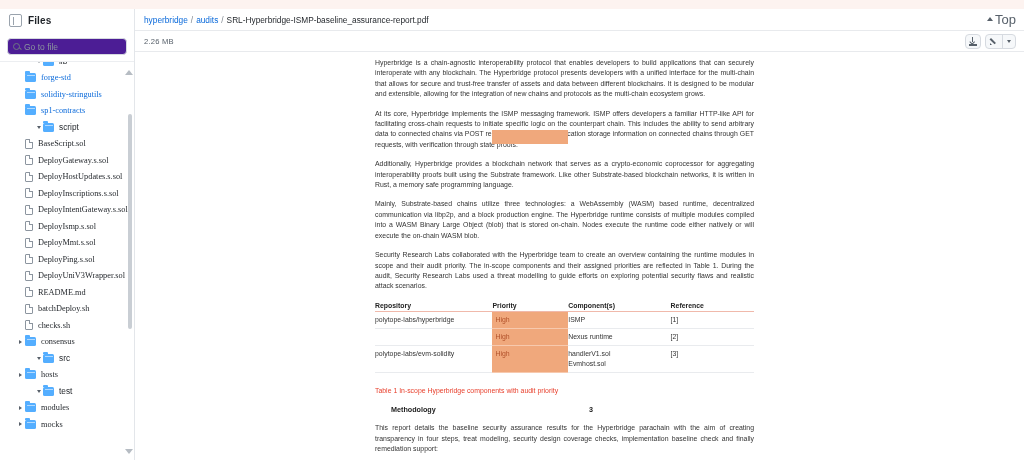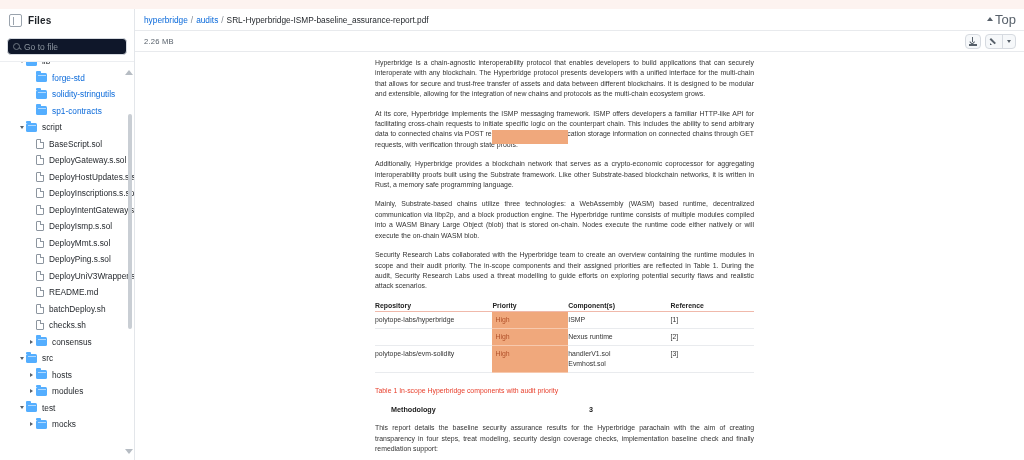--- a/index.html
+++ b/index.html
@@ -119,21 +119,21 @@
   .magnifier::after {
     content:""; position:absolute; right:-0.5px; bottom:-0.5px;
     width:3px; height:1.1px; background:#6e7781;
     transform: rotate(45deg); transform-origin: right bottom;
   }
   .goto-row { margin-top: 4px; }
   .goto-input {
     width: 100%; height: 17px;
     border: 1px solid #d6dae0;
     border-radius: 4px;
-    background:#0f172a;
+    background:#4c1d95;
     display:flex; align-items:center; gap:4px;
     padding: 0 5px;
   }
   .goto-text { font-size: 8.5px; color: #8b949e; }
 
   .tree-wrap {
     flex: 1 1 auto;
     position: relative;
     overflow: hidden;
     margin-top: 6px;
@@ -192,22 +192,22 @@
     margin-right: 5px;
   }
   .file::after {
     content:""; position:absolute; right:-1px; top:-1px;
     width:3px;height:3px;background:#fff;
     border-left:1px solid #8c959f;
     border-bottom:1px solid #8c959f;
   }
   .lbl-dark { color:#1f2328; }
   .lbl-link { color:#0969da; }
-  .ind1 { padding-left: 17px; }
-  .ind2 { padding-left: 27px; }
+  .ind1 { padding-left: 34px; }
+  .ind2 { padding-left: 16px; font-family: Liberation Serif, serif; }
 
   
   .sb-scroll {
     position:absolute; right:2px;
     width:4px; border-radius:3px;
     background:#c9ced4;
   }
   .sb-arrow-up, .sb-arrow-dn {
     position:absolute; right:1px;
     width:0;height:0;
@@ -519,33 +519,33 @@
             <span class="folder"></span>
             <span class="lbl-dark">src</span>
           </div>
           <div class="row ind2">
             <span class="twisty">
               <i class="tw-right"></i>
             </span>
             <span class="folder"></span>
             <span class="lbl-dark">hosts</span>
           </div>
+          <div class="row ind1">
+            <span class="twisty">
+              <i class="tw-down"></i>
+            </span>
+            <span class="folder"></span>
+            <span class="lbl-dark">test</span>
+          </div>
           <div class="row ind2">
             <span class="twisty">
               <i class="tw-right"></i>
             </span>
             <span class="folder"></span>
             <span class="lbl-dark">modules</span>
-          </div>
-          <div class="row ind1">
-            <span class="twisty">
-              <i class="tw-down"></i>
-            </span>
-            <span class="folder"></span>
-            <span class="lbl-dark">test</span>
           </div>
           <div class="row ind2">
             <span class="twisty">
               <i class="tw-right"></i>
             </span>
             <span class="folder"></span>
             <span class="lbl-dark">mocks</span>
           </div>
         </div>
       <div class="sb-arrow-up" style="top:8px;"></div>

